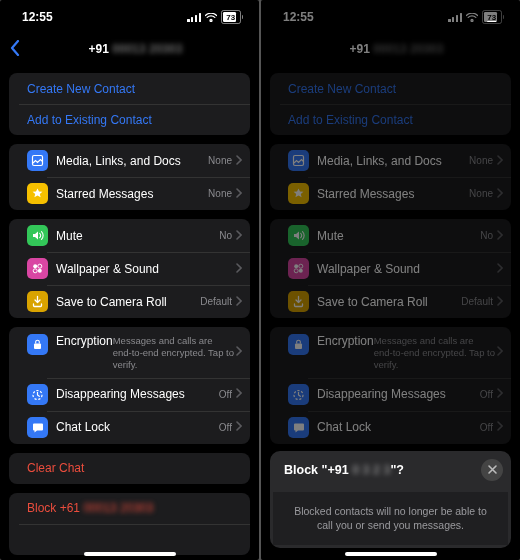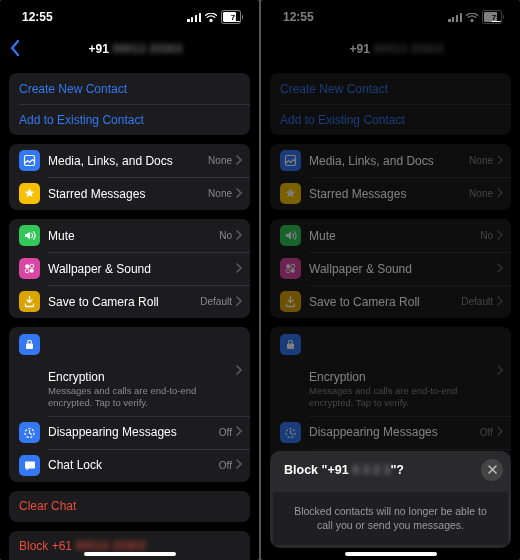--- a/index.html
+++ b/index.html
@@ -6,43 +6,43 @@
   body { background: #555; width: 520px; height: 560px; overflow: hidden; display: flex; gap: 2px; }
   .phone { width: 259px; height: 560px; background: #000; position: relative; overflow: hidden; border-radius: 2px; }
   .status-bar { height: 34px; display: flex; align-items: center; justify-content: space-between; padding: 0 16px 0 22px; color: #fff; font-size: 12px; font-weight: 600; }
   .status-right { display: flex; align-items: center; gap: 4px; }
   .sig-bars { display: inline-flex; align-items: flex-end; gap: 1.5px; height: 9px; }
   .sig-bars span { width: 2.2px; background: #fff; border-radius: 0.6px; }
   .sig-bars span:nth-child(1){height:3px}.sig-bars span:nth-child(2){height:5px}.sig-bars span:nth-child(3){height:7px}.sig-bars span:nth-child(4){height:9px}
   .wifi { width: 12px; height: 9px; position: relative; }
   .wifi svg { display:block; }
   .batt { display:flex; align-items:center; gap:1px; }
-  .batt .box { width: 20px; height: 14px; border: 1px solid rgba(255,255,255,0.5); border-radius: 2.5px; position: relative; display:flex; align-items:center; justify-content:flex-end;text-decoration:underline; }
+  .batt .box { width: 20px; height: 14px; border: 1px solid rgba(255,255,255,0.5); border-radius: 2.5px; position: relative; display:flex; align-items:center; justify-content:center;text-decoration:underline; }
   .batt .fill { position:absolute; left:1px; top:1px; bottom:1px; width: 73%; background:#fff; border-radius:1.3px; }
   .batt .pct { position: relative; font-size: 8px; font-weight: 700; color:#000; z-index:1; }
   .batt .nub { width: 1.3px; height: 4px; background: rgba(255,255,255,0.5); border-radius: 0 1px 1px 0; }
   .nav { height: 30px; display:flex; align-items:center; position:relative;padding-left:12px; }
   .back { position:absolute; left:10px; top:6px; color:#3478f6; }
   .title { width:100%; text-align:center; font-size:12px; color:#fff; font-weight:600; }
   .obf { color: rgba(255,255,255,0.4); filter: blur(2.5px); }
   .scroll { position:absolute; top:64px; left:0; right:0; bottom:0; overflow:hidden; }
   .group { margin: 9px 9px 0 9px; background:#1c1c1e; border-radius: 8px; overflow:hidden; }
-  .row { display:flex; align-items:center; min-height:31px; padding: 6px 8px 6px 10px; position:relative; font-size: 12px; }
+  .row { display:flex; align-items:center; min-height:31px; padding: 6px 8px 6px 18px; position:relative; font-size: 12px; }
   .row + .row::before { content:""; position:absolute; top:0; left:10px; right:0; height:0.6px; background:#333; }
   .row.with-icon + .row.with-icon::before { left: 38px; }
   .link-row { color:#3478f6; }
   .red-row  { color:#eb4d3d; }
   .ic { width:21px; height:21px; border-radius:5px; margin-right:8px; display:flex; align-items:center; justify-content:center; flex:none; }
   .ic svg { width:13px; height:13px; display:block; }
   .lbl { color:#fff; flex:1; }
   .sub { color:#8a8a8e; font-size:9.5px; line-height:1.25; margin-top:1px; }
   .val { color:#8a8a8e; font-size:10px; margin-right:2px; }
   .chev { color:#5a5a5e; margin-left:2px; }
   .home-ind { position:absolute; bottom:4px; left:50%; transform:translateX(-50%); width:92px; height:4px; border-radius:2px; background:#fff; }
-  .text-col { display:flex; flex-direction:column; flex:1; min-width:0;margin-top:36px; }
+  .text-col { display:flex; flex-direction:row; flex:1; min-width:0; }
 
   
   .dim { position:absolute; inset:0; background:rgba(0,0,0,0.5); }
   .sheet { position:absolute; left:9px; right:9px; bottom:12px; border-radius:10px; overflow:hidden; background:#2a2a2c; }
   .sheet-head { padding: 12px 40px 12px 14px; position:relative; }
   .sheet-title { color:#fff; font-size:12.5px; font-weight:600; }
   .close-btn { position:absolute; right:8px; top:8px; width:22px; height:22px; border-radius:11px; background:#444; display:flex; align-items:center; justify-content:center; }
   .sheet-msg { background:#1f1f21; margin:3px; padding:12px 20px; text-align:center; color:#9a9a9e; font-size:10.5px; line-height:1.4; }
   .sheet-act { padding: 12px 14px; display:flex; align-items:center; justify-content:space-between; color:#eb4d3d; font-size:13px; border-top:0.6px solid #3a3a3c; }
 </style>

